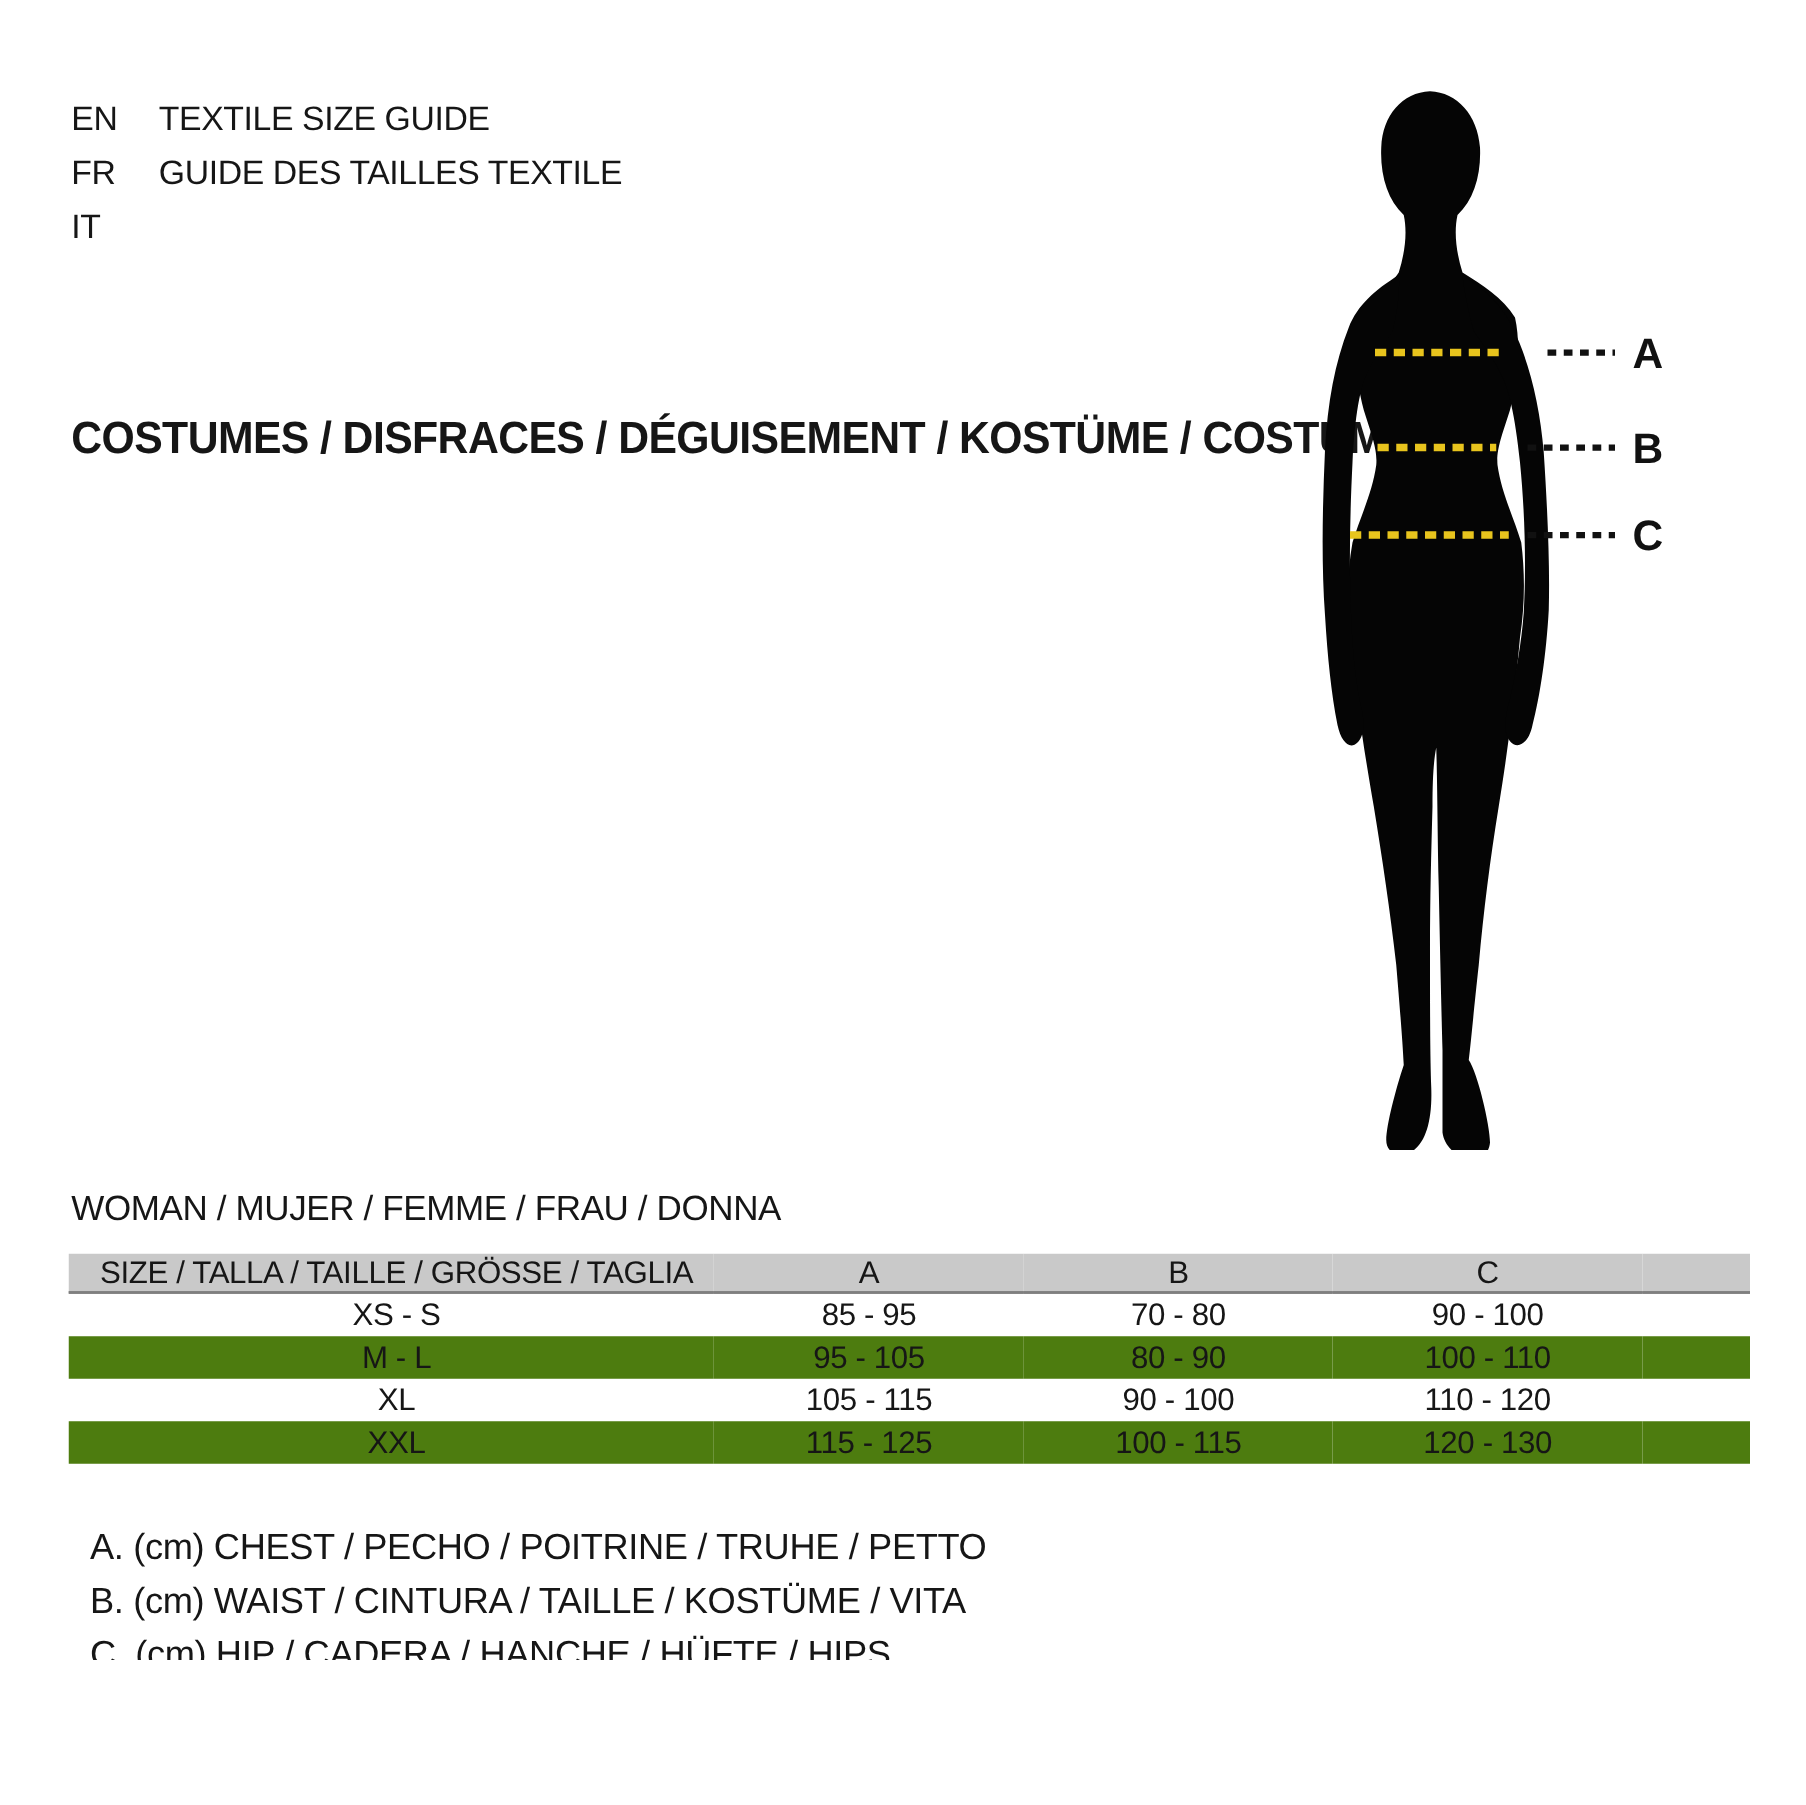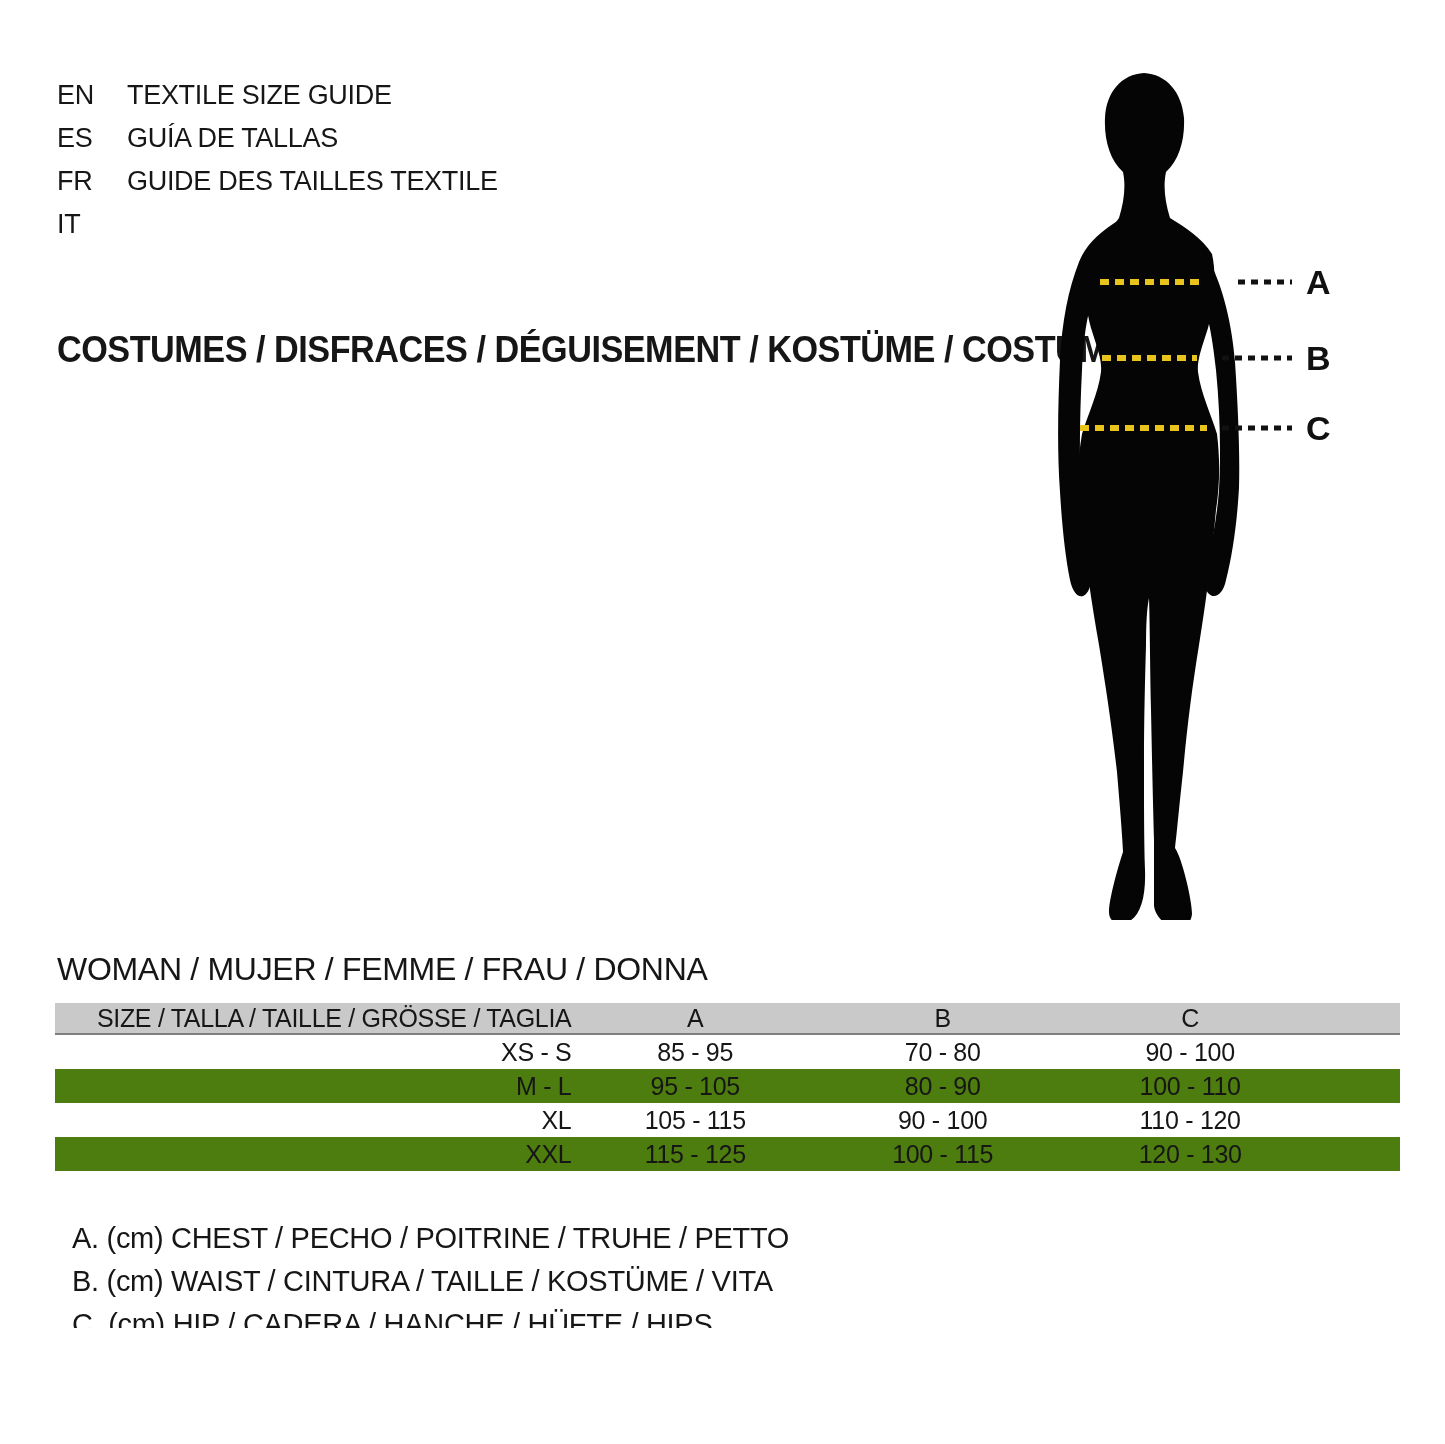--- a/index.html
+++ b/index.html
@@ -13,47 +13,43 @@
   .lang-code{width:70px;flex:0 0 70px;}
   
   .category-title{
     position:absolute;left:57px;top:329px;font-size:36px;font-weight:700;
     letter-spacing:-0.5px;transform:scaleX(0.95);transform-origin:0 50%;white-space:nowrap;
   }
   
   .figure-wrap{position:absolute;left:980px;top:60px;width:460px;height:860px;}
   .figure-wrap svg{display:block;width:100%;height:100%;}
   
-  .section-title{position:absolute;left:57px;top:951px;font-size:32px;letter-spacing:-0.3px;white-space:nowrap;}
+  .section-title{position:absolute;left:57px;top:951px;font-size:28px;letter-spacing:-0.3px;white-space:nowrap;}
   
   .size-table{
     position:absolute;left:55px;top:1003px;width:1345px;border-collapse:collapse;
     font-size:25px;letter-spacing:-0.3px;table-layout:fixed;
   }
   .size-table th,.size-table td{font-weight:400;padding:0;height:34px;text-align:center;vertical-align:middle;}
   .size-table thead th{background:#c9c9c9;height:30px;border-bottom:2px solid #7f7f7f;}
-  .size-table th.col-size,.size-table td.col-size{text-align:right;padding-left:8px;}
+  .size-table th.col-size,.size-table td.col-size{text-align:center;padding-left:8px;}
   .size-table tbody tr.alt{background:#4d7c0f;}
   
   .legend{position:absolute;left:57px;top:1202px;margin:15px;padding:0;list-style:none;}
   .legend li{height:43px;display:flex;align-items:center;font-size:29px;letter-spacing:-0.3px;white-space:nowrap;}
 </style>
 </head>
 <body>
 
 <div class="page">
 
   <ul class="lang-list">
     <li>
       <span class="lang-code">EN</span>
       <span>TEXTILE SIZE GUIDE</span>
-    </li>
-    <li>
-      <span class="lang-code">ES</span>
-      <span>GUÍA DE TALLAS</span>
     </li>
     <li>
       <span class="lang-code">FR</span>
       <span>GUIDE DES TAILLES TEXTILE</span>
     </li>
     <li>
       <span class="lang-code">IT</span>
     </li>
   </ul>
 

